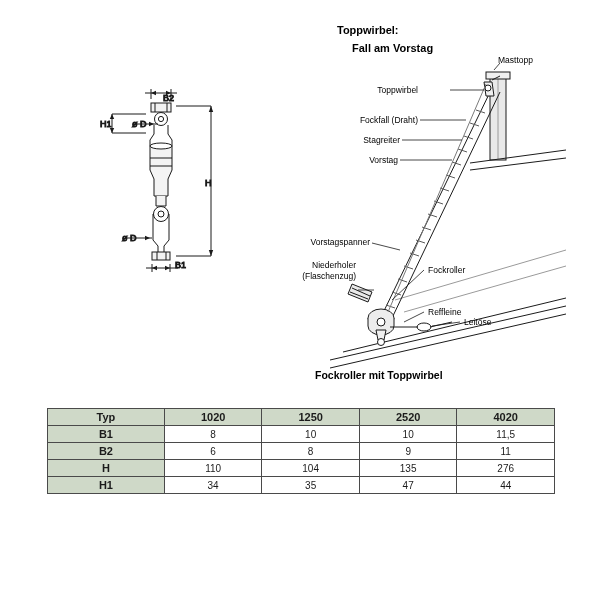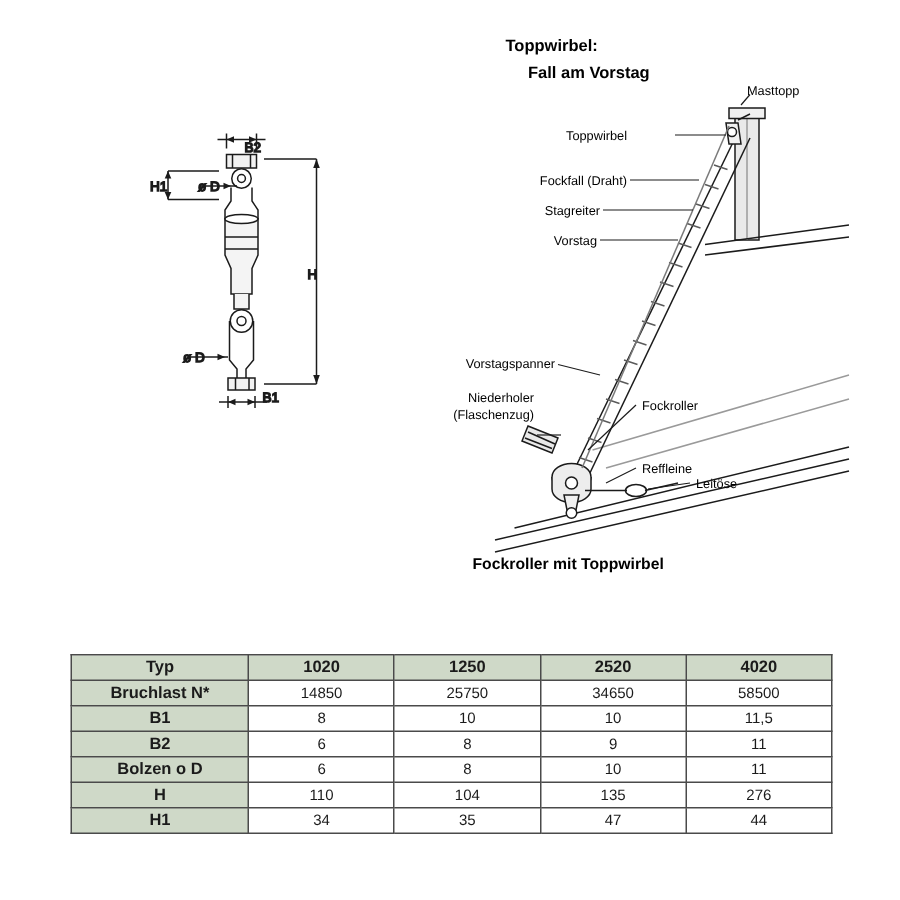--- a/index.html
+++ b/index.html
@@ -50,21 +50,21 @@
   .dimlbl {
     font-family: "Liberation Sans", sans-serif;
     font-size: 9px;
     fill: #000000;
   }
 
   
   .table-wrap {
     position: absolute;
     left: 47px;
-    top: 436px;
+    top: 408px;
     width: 508px;
   }
   table.spec {
     border-collapse: collapse;
     width: 508px;
     background: #ffffff;
     font-size: 10px;
   }
   table.spec td, table.spec th {
     border: 1px solid #4a4a4a;
@@ -243,48 +243,34 @@
     <table class="spec">
       <tbody>
         <tr class="head">
           <td class="rowhead">Typ</td>
           <td class="val">1020</td>
           <td class="val">1250</td>
           <td class="val">2520</td>
           <td class="val">4020</td>
         </tr>
         <tr>
-          <td class="rowhead">Bruchlast N*</td>
-          <td class="val">14850</td>
-          <td class="val">25750</td>
-          <td class="val">34650</td>
-          <td class="val">58500</td>
-        </tr>
-        <tr>
           <td class="rowhead">B1</td>
           <td class="val">8</td>
           <td class="val">10</td>
           <td class="val">10</td>
           <td class="val">11,5</td>
         </tr>
         <tr>
           <td class="rowhead">B2</td>
           <td class="val">6</td>
           <td class="val">8</td>
           <td class="val">9</td>
           <td class="val">11</td>
         </tr>
         <tr>
-          <td class="rowhead">Bolzen o D</td>
-          <td class="val">6</td>
-          <td class="val">8</td>
-          <td class="val">10</td>
-          <td class="val">11</td>
-        </tr>
-        <tr>
           <td class="rowhead">H</td>
           <td class="val">110</td>
           <td class="val">104</td>
           <td class="val">135</td>
           <td class="val">276</td>
         </tr>
         <tr>
           <td class="rowhead">H1</td>
           <td class="val">34</td>
           <td class="val">35</td>

